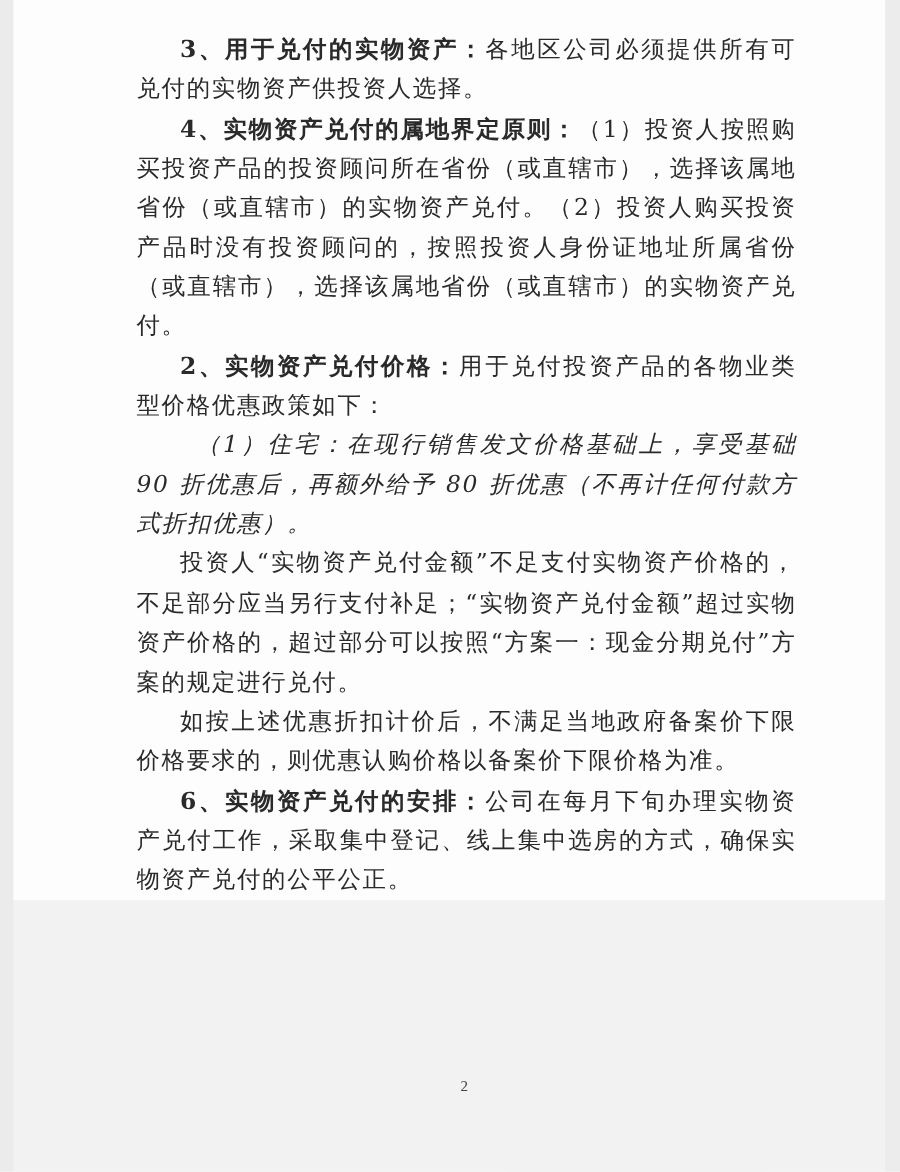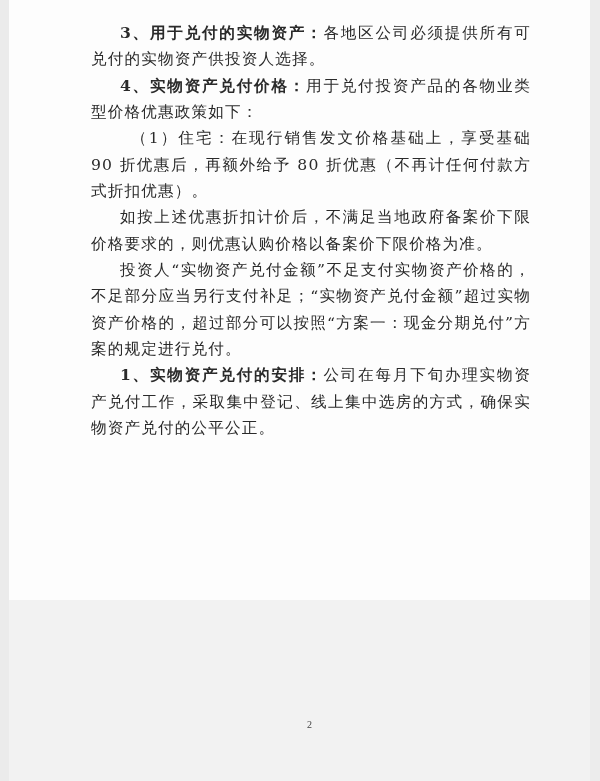--- a/index.html
+++ b/index.html
@@ -42,20 +42,21 @@
       line-height: 26.35px;
       letter-spacing: 1.15px;
       text-align: justify;
     }
     .body-text p {
       margin: 0;
       text-indent: 29px;
     }
     .body-text p.sub {
       text-indent: 40px;
+      font-style: italic;
     }
     .lead {
       font-weight: bold;
     }
     .page-number {
       position: absolute;
       left: 298px;
       top: 719px;
       font-size: 10px;
       color: #444;
@@ -68,39 +69,42 @@
 <div class="edge-left"></div>
 <div class="edge-right"></div>
 
 <div class="page">
   <div class="body-text">
 
     <p>
       <span class="lead">3、用于兑付的实物资产：</span><span>各地区公司必须提供所有可兑付的实物资产供投资人选择。</span>
     </p>
 
+    <p>
+      <span class="lead">4、实物资产兑付的属地界定原则：</span><span>（1）投资人按照购买投资产品的投资顾问所在省份（或直辖市），选择该属地省份（或直辖市）的实物资产兑付。（2）投资人购买投资产品时没有投资顾问的，按照投资人身份证地址所属省份（或直辖市），选择该属地省份（或直辖市）的实物资产兑付。</span>
+    </p>
 
     <p>
-      <span class="lead">4、实物资产兑付价格：</span><span>用于兑付投资产品的各物业类型价格优惠政策如下：</span>
+      <span class="lead">2、实物资产兑付价格：</span><span>用于兑付投资产品的各物业类型价格优惠政策如下：</span>
     </p>
 
     <p class="sub">
       <span>（1）住宅：在现行销售发文价格基础上，享受基础 90 折优惠后，再额外给予 80 折优惠（不再计任何付款方式折扣优惠）。</span>
     </p>
 
 
 
     <p>
+      <span>投资人“实物资产兑付金额”不足支付实物资产价格的，不足部分应当另行支付补足；“实物资产兑付金额”超过实物资产价格的，超过部分可以按照“方案一：现金分期兑付”方案的规定进行兑付。</span>
+    </p>
+
+    <p>
       <span>如按上述优惠折扣计价后，不满足当地政府备案价下限价格要求的，则优惠认购价格以备案价下限价格为准。</span>
     </p>
 
     <p>
-      <span>投资人“实物资产兑付金额”不足支付实物资产价格的，不足部分应当另行支付补足；“实物资产兑付金额”超过实物资产价格的，超过部分可以按照“方案一：现金分期兑付”方案的规定进行兑付。</span>
-    </p>
-
-    <p>
-      <span class="lead">1、实物资产兑付的安排：</span><span>公司在每月下旬办理实物资产兑付工作，采取集中登记、线上集中选房的方式，确保实物资产兑付的公平公正。</span>
+      <span class="lead">6、实物资产兑付的安排：</span><span>公司在每月下旬办理实物资产兑付工作，采取集中登记、线上集中选房的方式，确保实物资产兑付的公平公正。</span>
     </p>
 
   </div>
 
   <div class="page-number">2</div>
 </div>
 
 </body></html>

